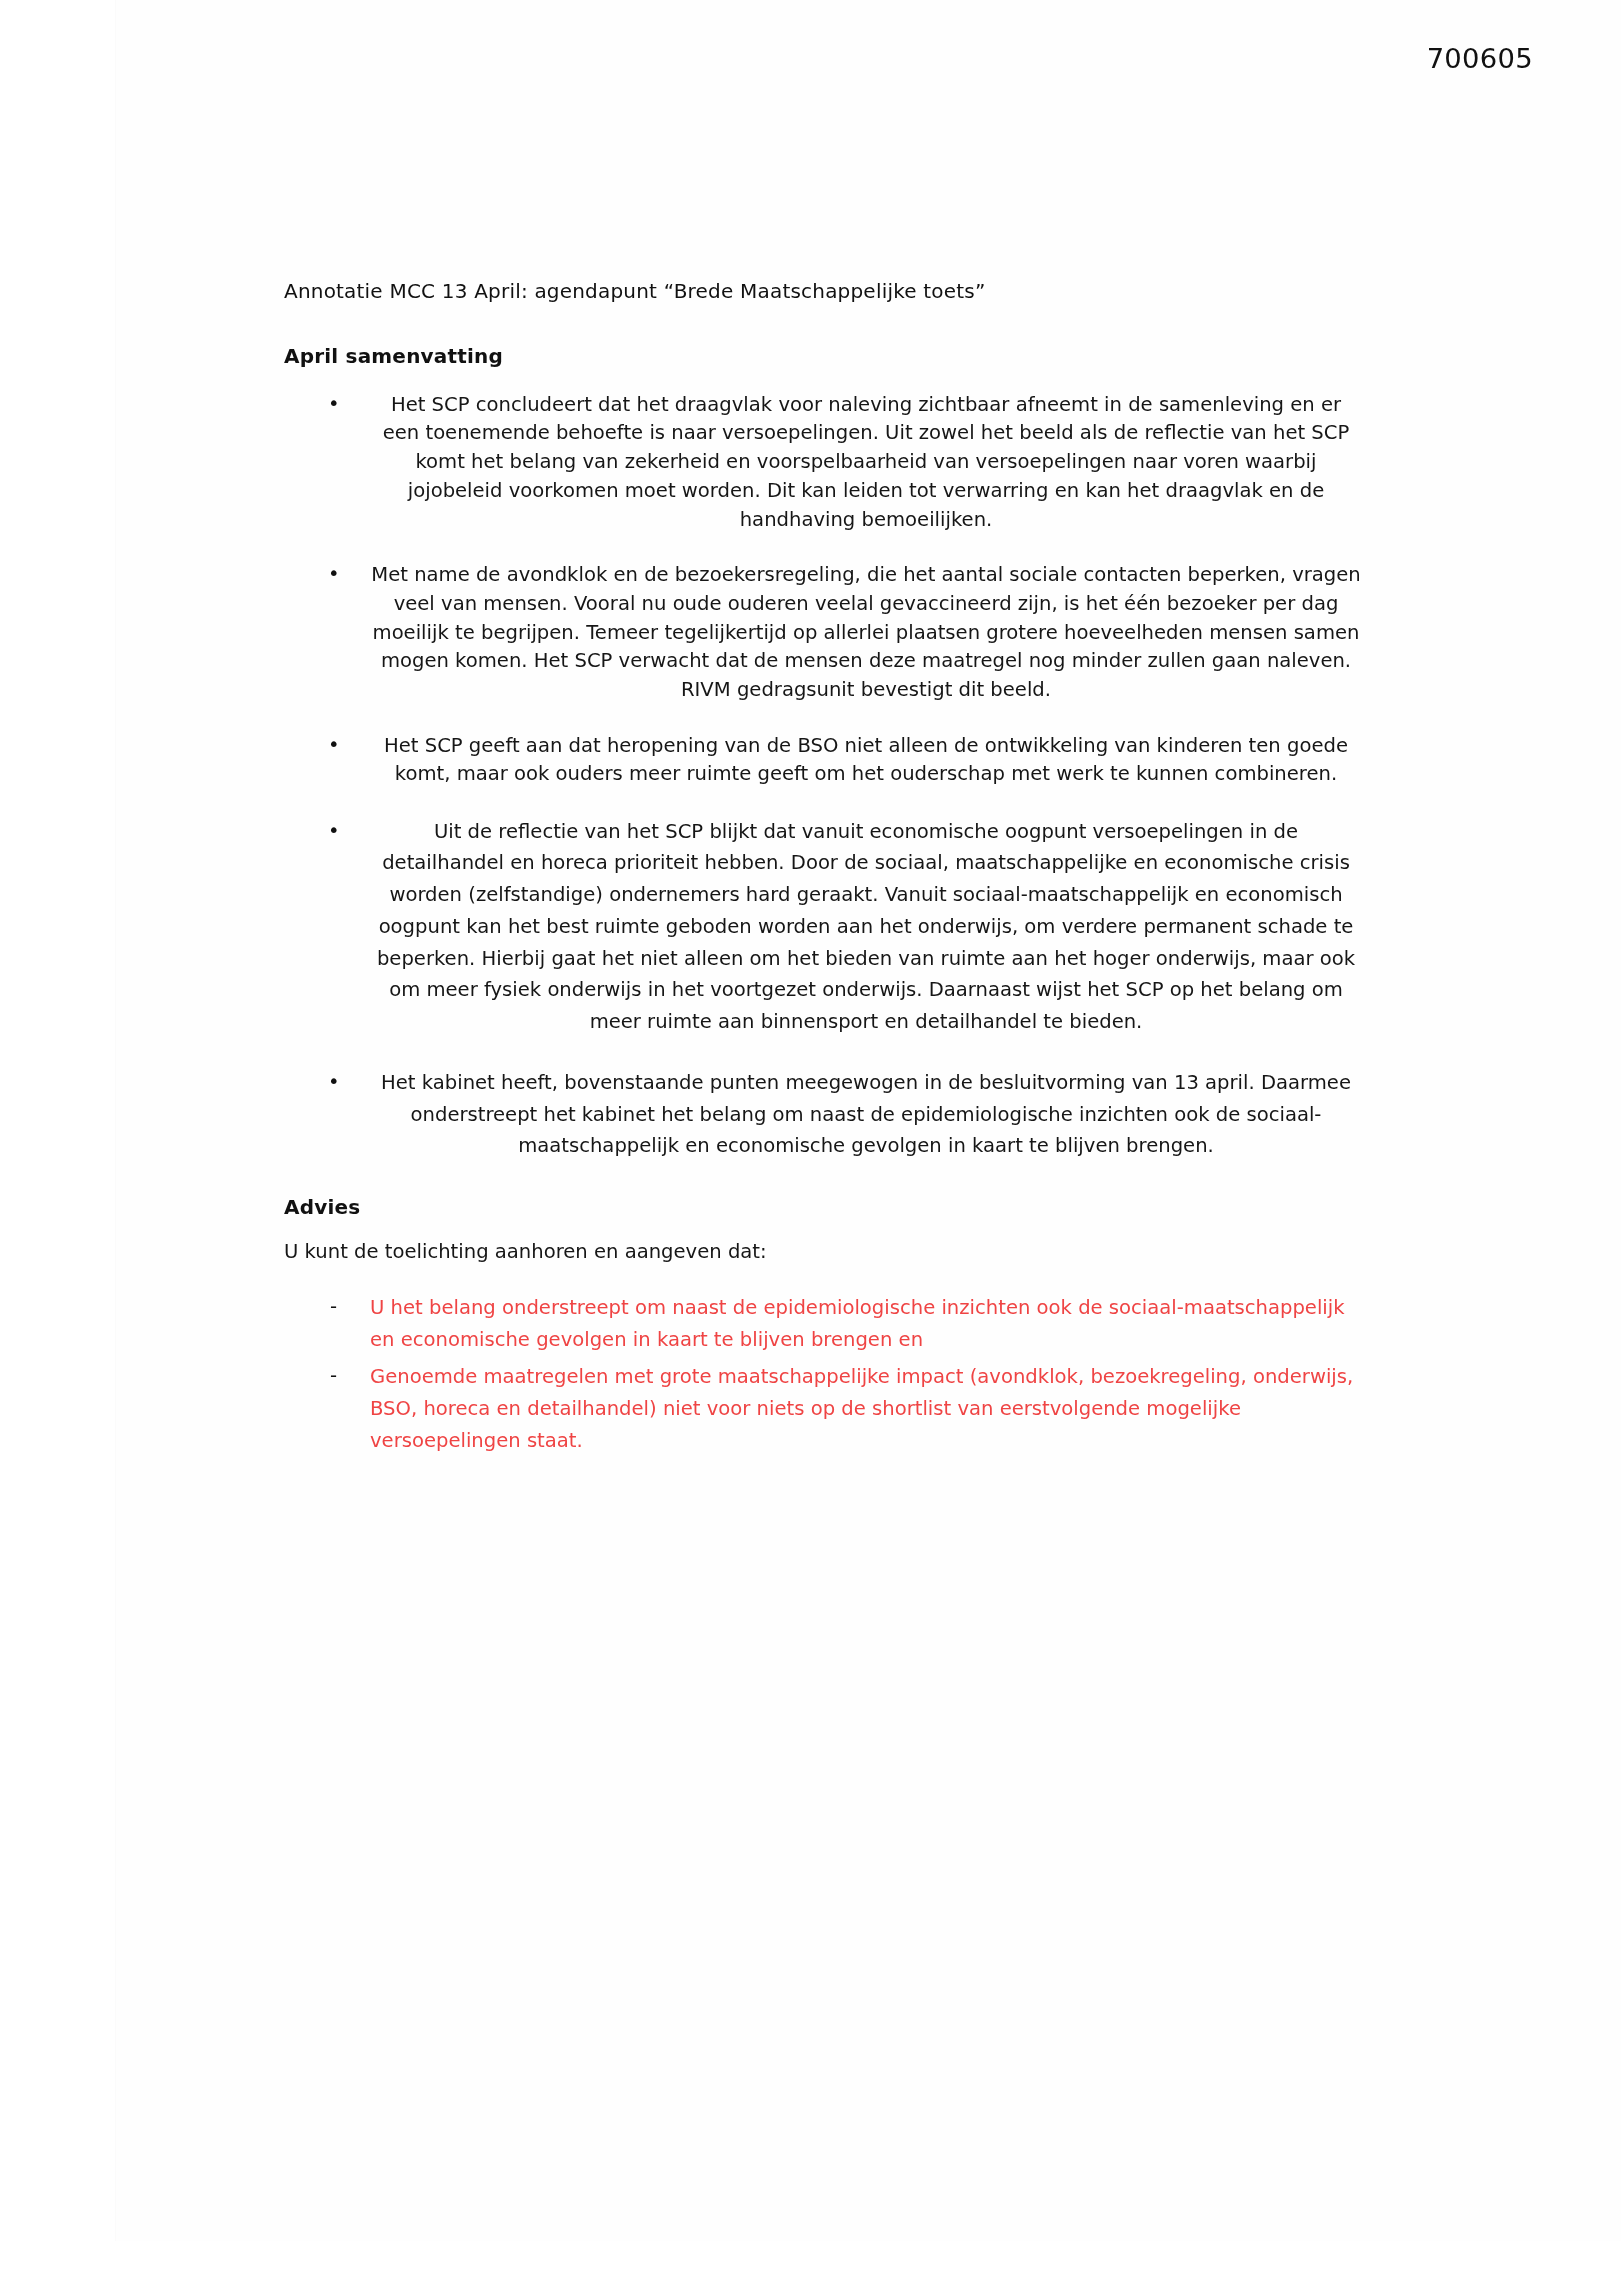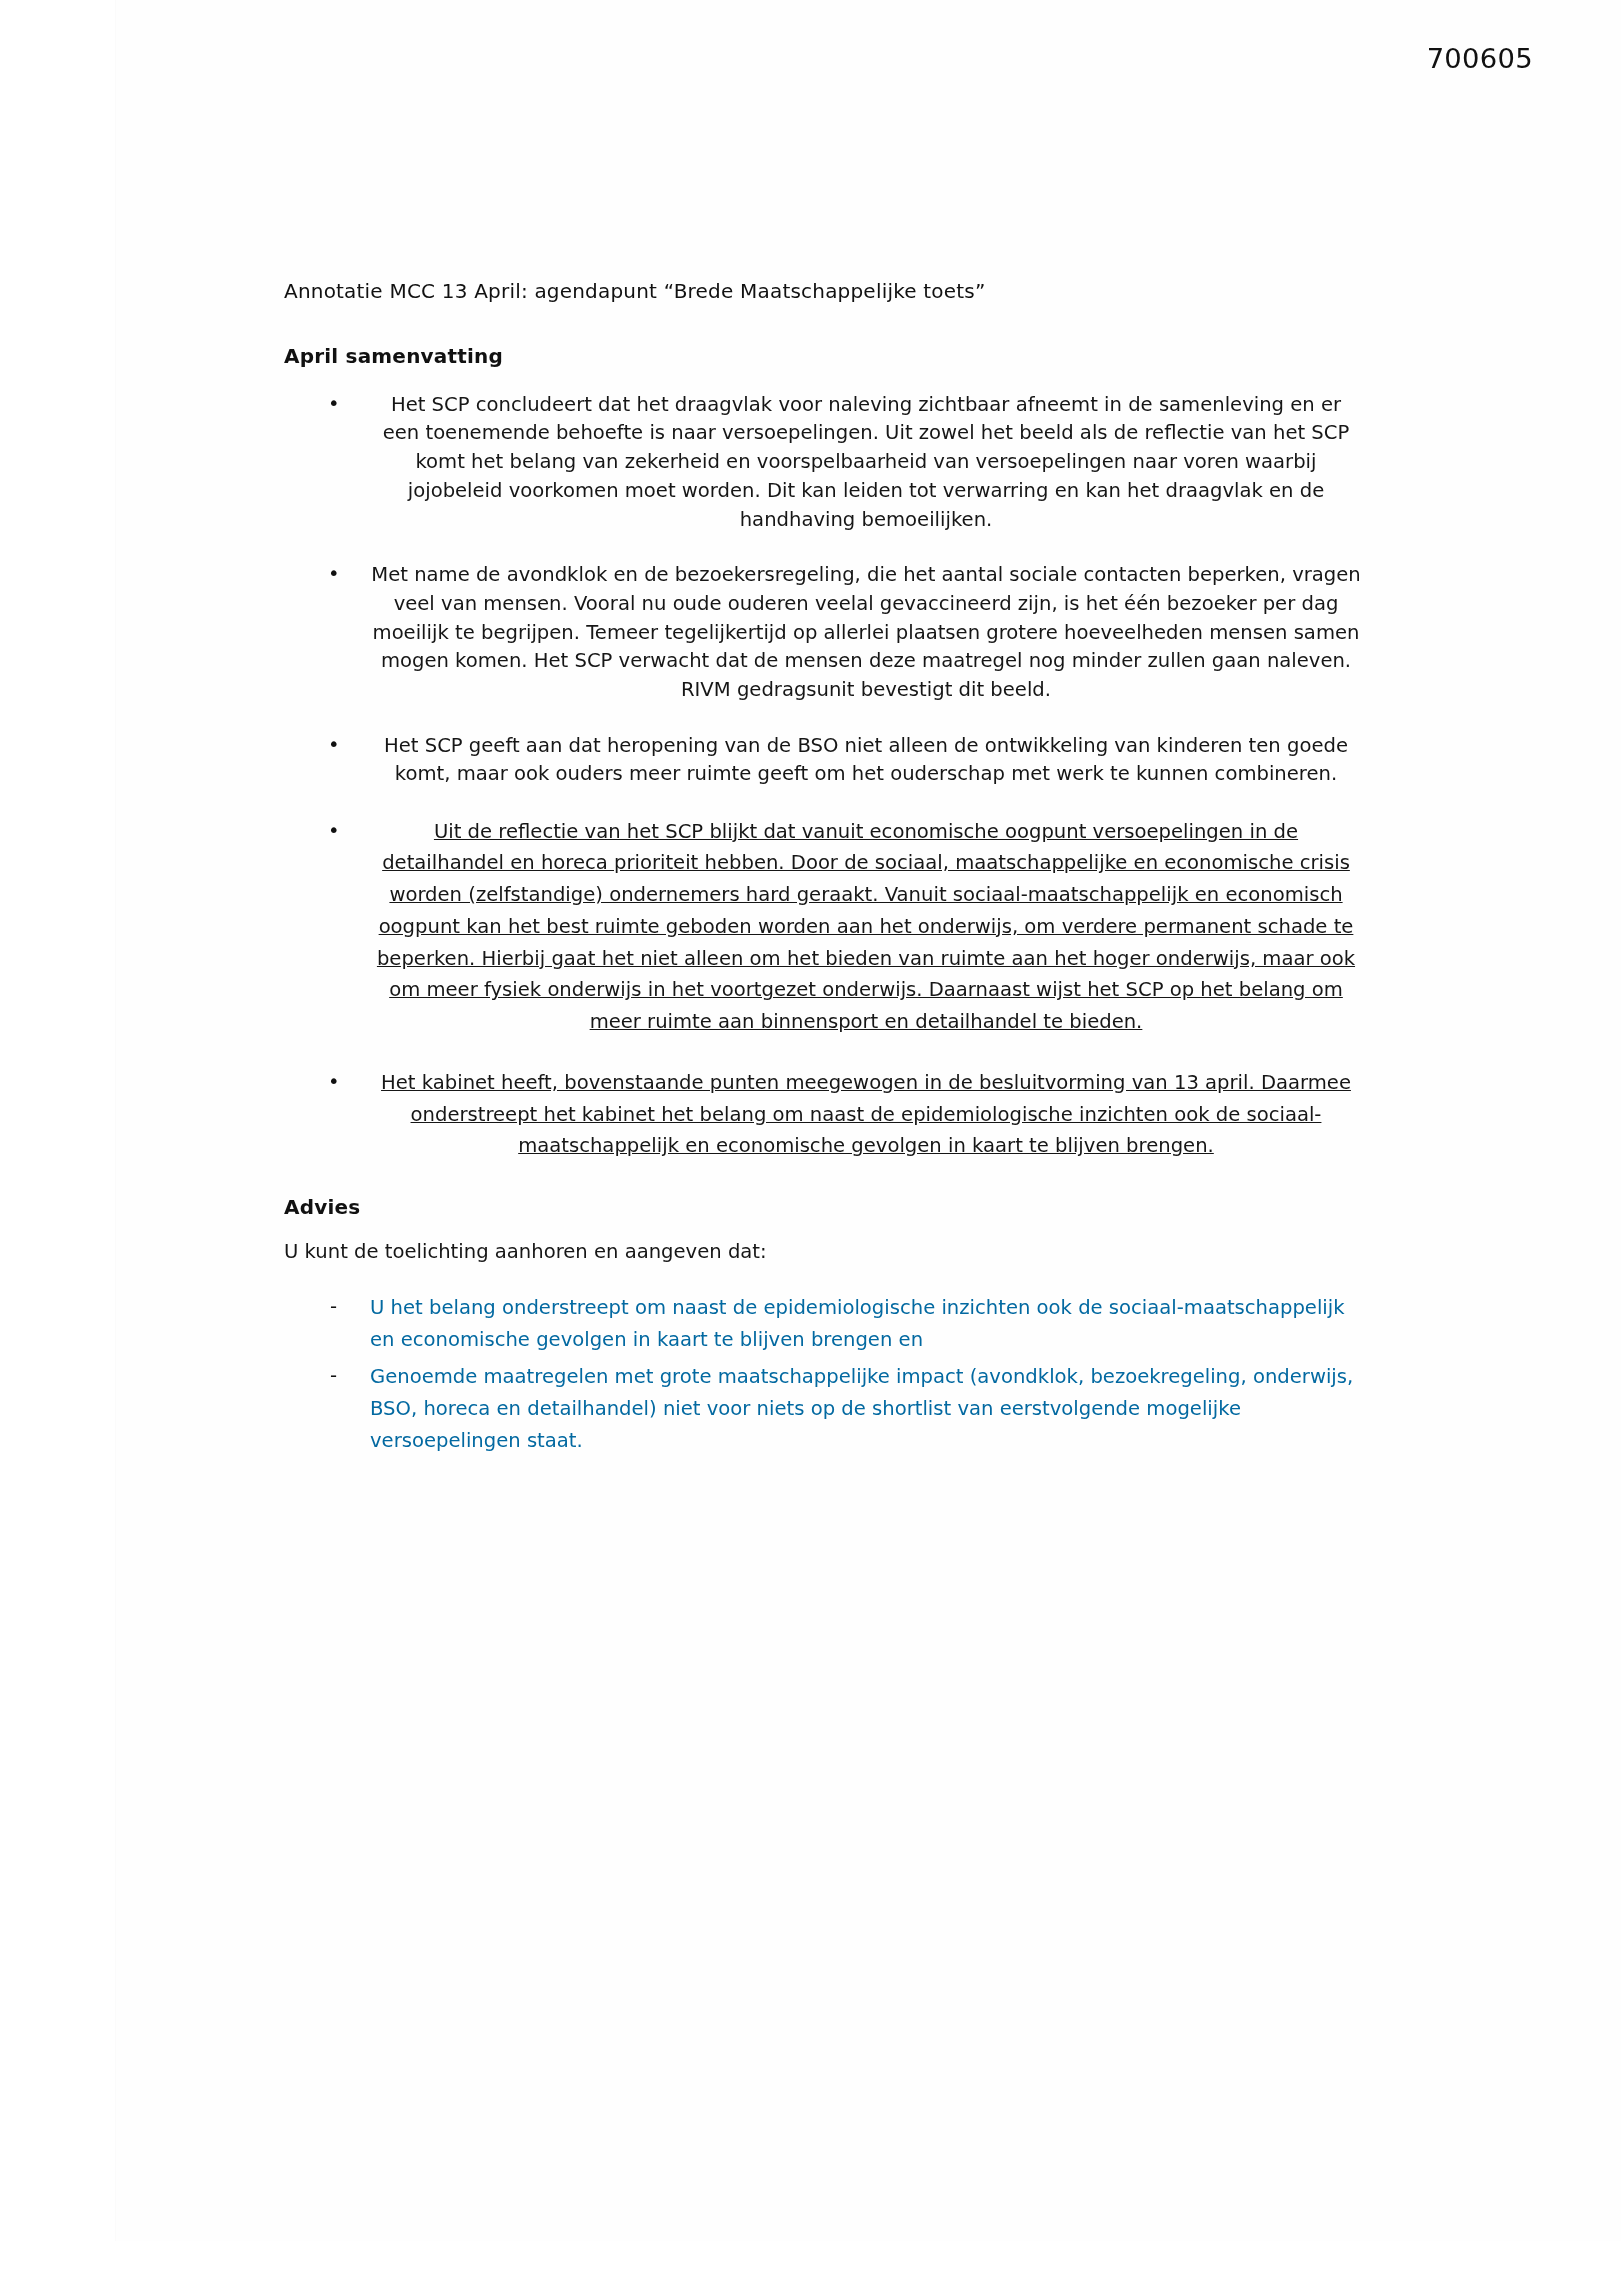--- a/index.html
+++ b/index.html
@@ -96,29 +96,28 @@
     left: 44px;
     top: -1px;
     font-size: 19.6px;
     color: #111111;
   }
 
   
   ul.bullet-list > li.loose {
     line-height: 1.62;
     margin-bottom: 29px;
-    text-decoration: underline;
   }
 
   ul.dash-list > li {
     position: relative;
     padding-left: 86px;
     font-size: 19.6px;
     line-height: 1.62;
-    color: #0369a1;
+    color: #ef4444;
     margin-bottom: 5.9px;
     text-align: left;
   }
   ul.dash-list > li:before {
     content: "-";
     position: absolute;
     left: 46px;
     top: -1px;
     font-size: 19.6px;
     color: #111111;

